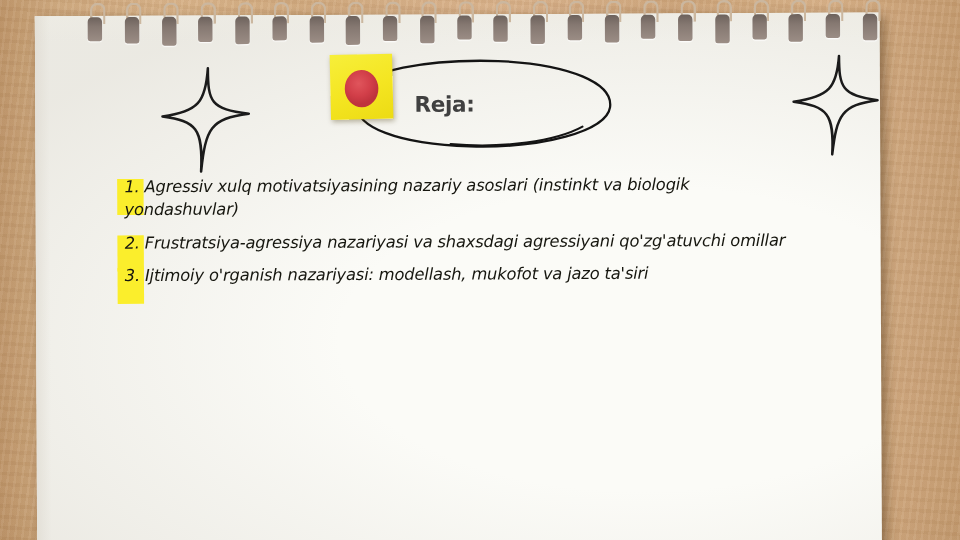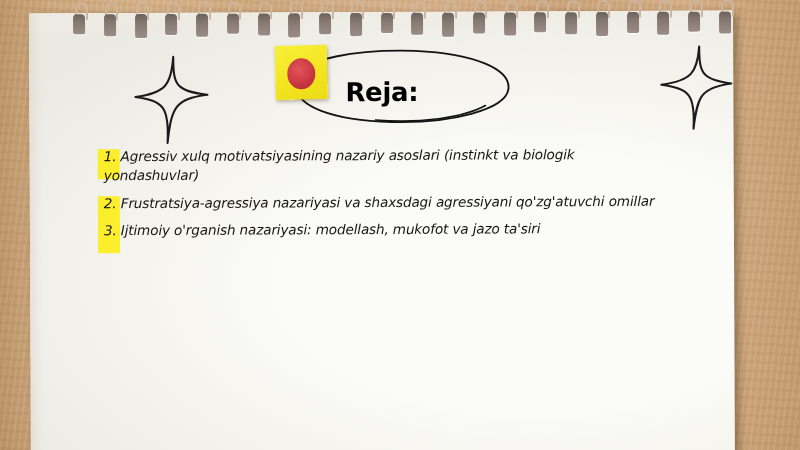--- a/index.html
+++ b/index.html
@@ -149,22 +149,22 @@
     width: 240px;
     height: 72px;
     z-index: 5;
   }
   .title {
     position: absolute;
     left: 64px;
     top: 27px;
     font-family: "DejaVu Sans", sans-serif;
     font-weight: bold;
-    font-size: 26px;
-    color: #000000;
+    font-size: 18px;
+    color: #404040;
     letter-spacing: -0.3px;
     white-space: nowrap;
   }
 
   
   .agenda {
     position: absolute;
     left: 68px;
     top: 134px;
     width: 560px;

